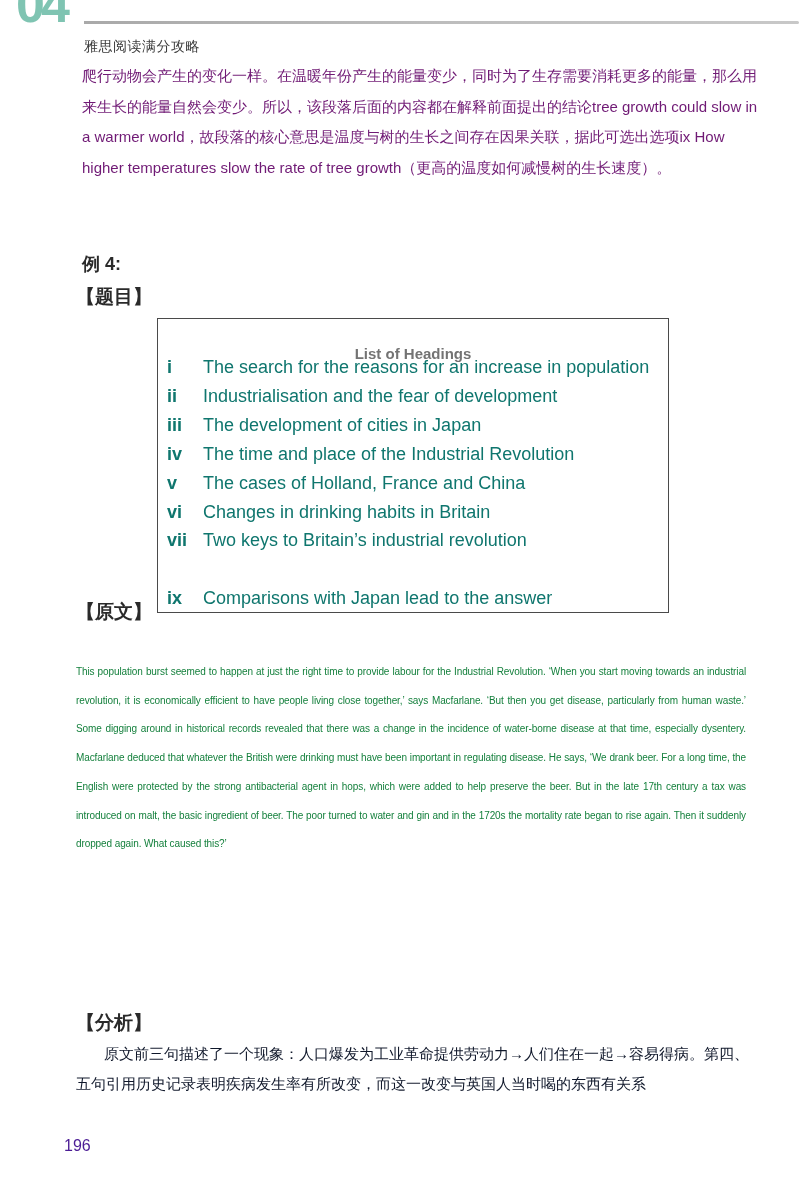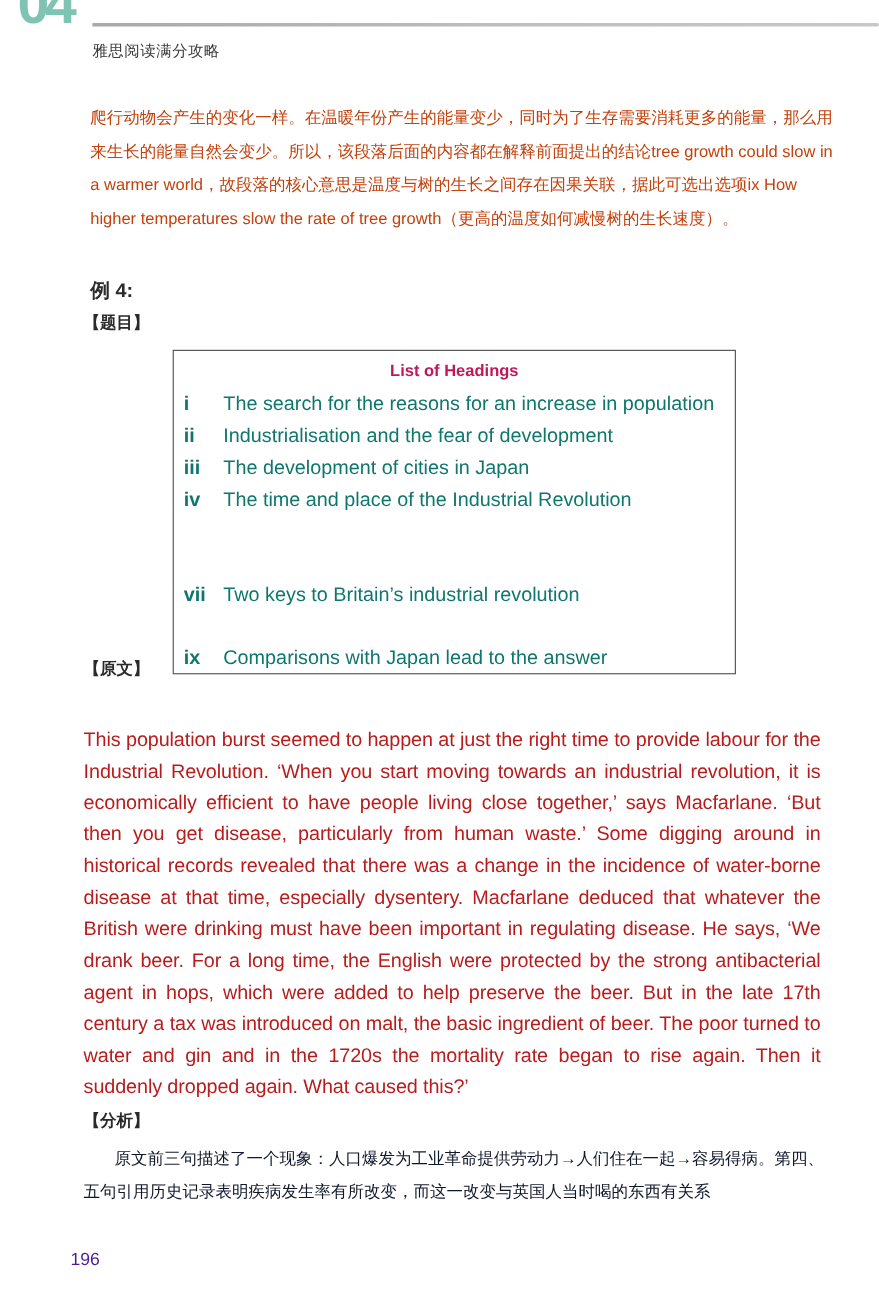--- a/index.html
+++ b/index.html
@@ -14,41 +14,41 @@
   }
   .book-title {
     position: absolute; left: 84px; top: 2px; font-size: 14px; color: #3a3a3a; letter-spacing: 0.5px; margin-top: 36px;
   }
   .header-rule {
     position: absolute; left: 84px; top: 21px; width: 715px; height: 3px;
     background: linear-gradient(90deg, #a9a9a9, #bdbdbd 50%, #c8c8c8);
     border-radius: 0 3px 3px 0;
   }
   .cn-para {
-    position: absolute; left: 82px; width: 676px; font-size: 15px; line-height: 30.5px; color: #c2410c; margin-top: 32px;
+    position: absolute; left: 82px; width: 676px; font-size: 15px; line-height: 30.5px; color: #701a75;
   }
   .p1 { top: 61px; }
   .example-label { position: absolute; left: 82px; top: 252px; font-size: 18px; font-weight: bold; }
-  .section-label { position: absolute; font-size: 15px; font-weight: bold; }
+  .section-label { position: absolute; font-size: 19px; font-weight: bold; }
   .lbl-timu { left: 76px; top: 284px; }
   .lbl-yuanwen { left: 76px; top: 599px; }
   .lbl-fenxi { left: 76px; top: 1010px; }
   .headings-box {
     position: absolute; left: 157px; top: 318px; width: 512px; height: 295px;
     border: 1.5px solid #4a4a4a; box-sizing: border-box;
   }
   .headings-title {
-    position: absolute; left: 0; right: 0; top: 10px; text-align: center;
-    font-weight: bold; font-size: 15px; color: #be185d;
+    position: absolute; left: 0; right: 0; top: 26px; text-align: center;
+    font-weight: bold; font-size: 15px; color: #737373;
   }
   .heading-row { position: absolute; left: 9px; font-size: 18px; color: #0f766e; white-space: nowrap; }
   .heading-num { display: inline-block; width: 36px; font-weight: bold; }
   .en-para {
-    position: absolute; left: 76px; width: 670px; font-size: 18px; line-height: 28.7px;
-    text-align: justify; text-align-last: left; color: #b91c1c;
+    position: absolute; left: 76px; width: 670px; font-size: 10px; line-height: 28.7px;
+    text-align: justify; text-align-last: left; color: #15803d;
     font-family: "Liberation Sans", sans-serif; letter-spacing: -0.1px;
   }
   .orig { top: 658px; }
   .analysis { position: absolute; left: 76px; top: 1039px; width: 680px; font-size: 15px; line-height: 30px; color: #0f172a; }
   .analysis .indent { display: inline-block; width: 28px; }
   .page-num { position: absolute; left: 64px; top: 1137px; font-size: 16px; color: #4c1d95; }
 </style>
 </head>
 <body>
 
@@ -62,20 +62,22 @@
 
 <div class="example-label">例 4:</div>
 <div class="section-label lbl-timu">【题目】</div>
 
 <div class="headings-box">
   <div class="headings-title">List of Headings</div>
   <div class="heading-row" style="top:38px"><span class="heading-num">i</span><span>The search for the reasons for an increase in population</span></div>
   <div class="heading-row" style="top:67px"><span class="heading-num">ii</span><span>Industrialisation and the fear of development</span></div>
   <div class="heading-row" style="top:96px"><span class="heading-num">iii</span><span>The development of cities in Japan</span></div>
   <div class="heading-row" style="top:125px"><span class="heading-num">iv</span><span>The time and place of the Industrial Revolution</span></div>
+  <div class="heading-row" style="top:154px"><span class="heading-num">v</span><span>The cases of Holland, France and China</span></div>
+  <div class="heading-row" style="top:183px"><span class="heading-num">vi</span><span>Changes in drinking habits in Britain</span></div>
   <div class="heading-row" style="top:211px"><span class="heading-num">vii</span><span>Two keys to Britain’s industrial revolution</span></div>
   <div class="heading-row" style="top:269px"><span class="heading-num">ix</span><span>Comparisons with Japan lead to the answer</span></div>
 </div>
 
 <div class="section-label lbl-yuanwen">【原文】</div>
 <div class="en-para orig">This population burst seemed to happen at just the right time to provide labour for the Industrial Revolution. ‘When you start moving towards an industrial revolution, it is economically efficient to have people living close together,’ says Macfarlane. ‘But then you get disease, particularly from human waste.’ Some digging around in historical records revealed that there was a change in the incidence of water-borne disease at that time, especially dysentery. Macfarlane deduced that whatever the British were drinking must have been important in regulating disease. He says, ‘We drank beer. For a long time, the English were protected by the strong antibacterial agent in hops, which were added to help preserve the beer. But in the late 17th century a tax was introduced on malt, the basic ingredient of beer. The poor turned to water and gin and in the 1720s the mortality rate began to rise again. Then it suddenly dropped again. What caused this?’</div>
 
 <div class="section-label lbl-fenxi">【分析】</div>
 <div class="analysis"><span class="indent"></span><span>原文前三句描述了一个现象：人口爆发为工业革命提供劳动力→人们住在一起→容易得病。第四、五句引用历史记录表明疾病发生率有所改变，而这一改变与英国人当时喝的东西有关系</span></div>
 

